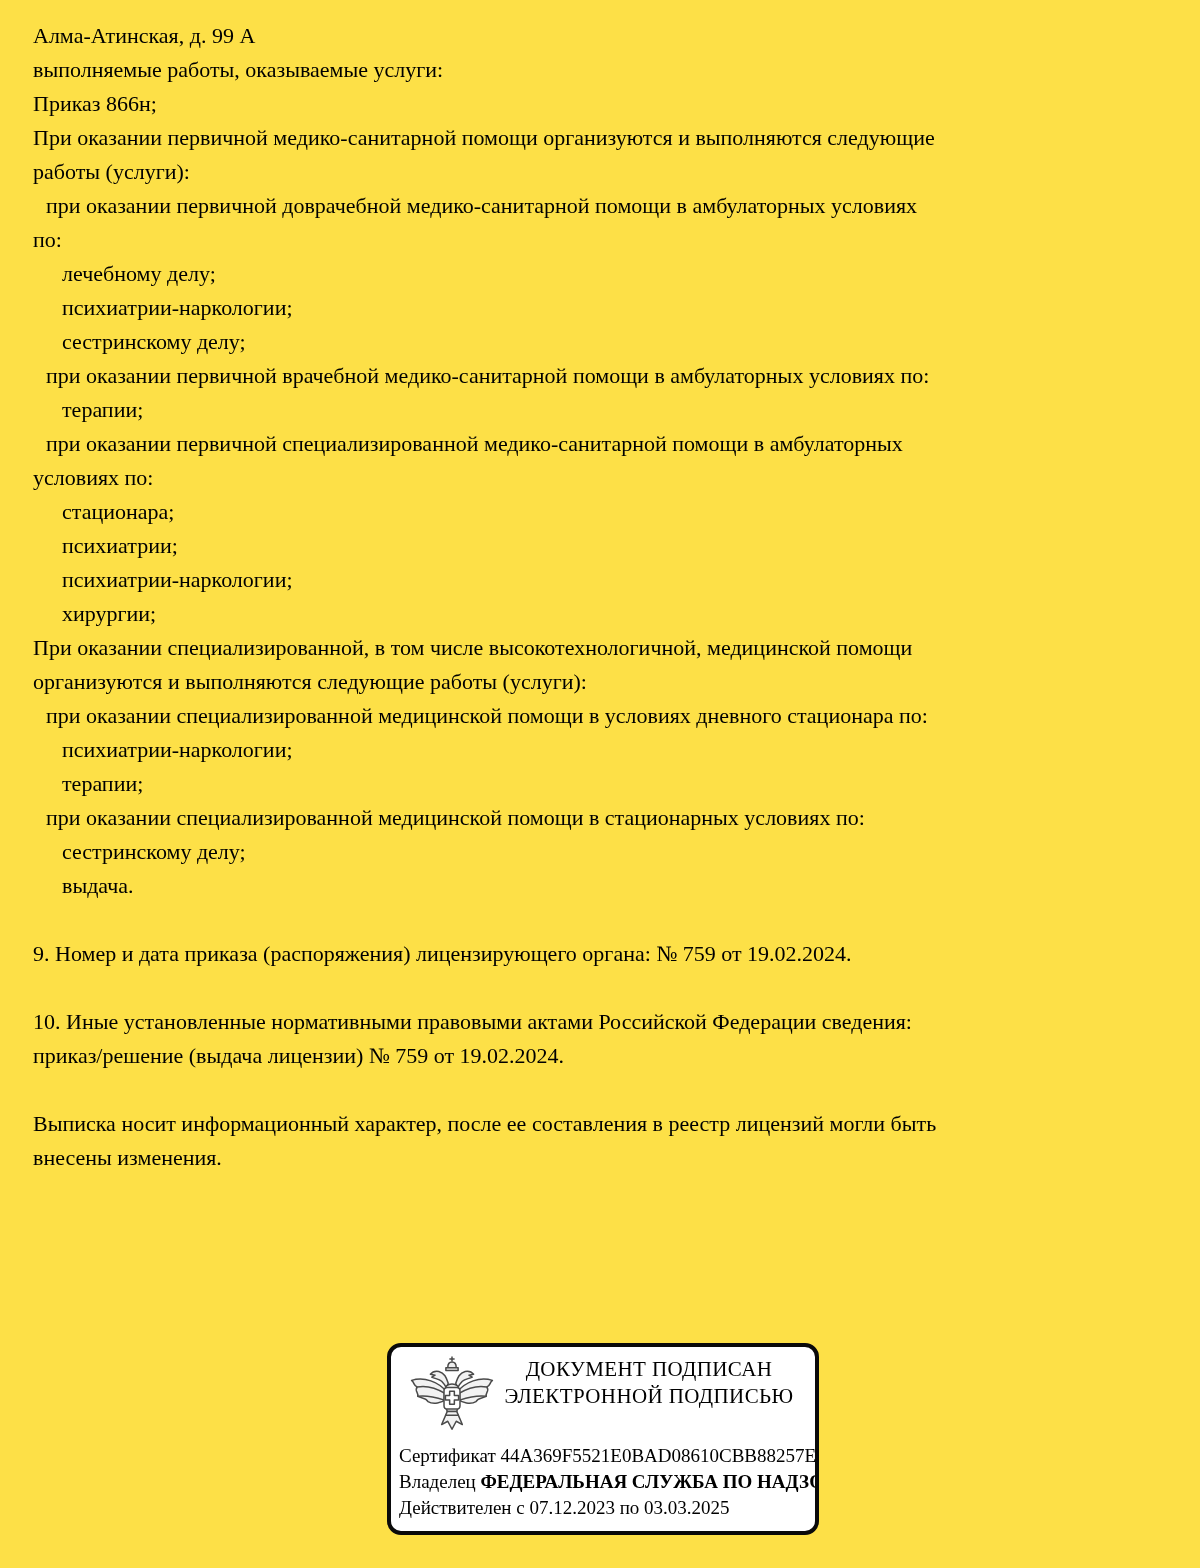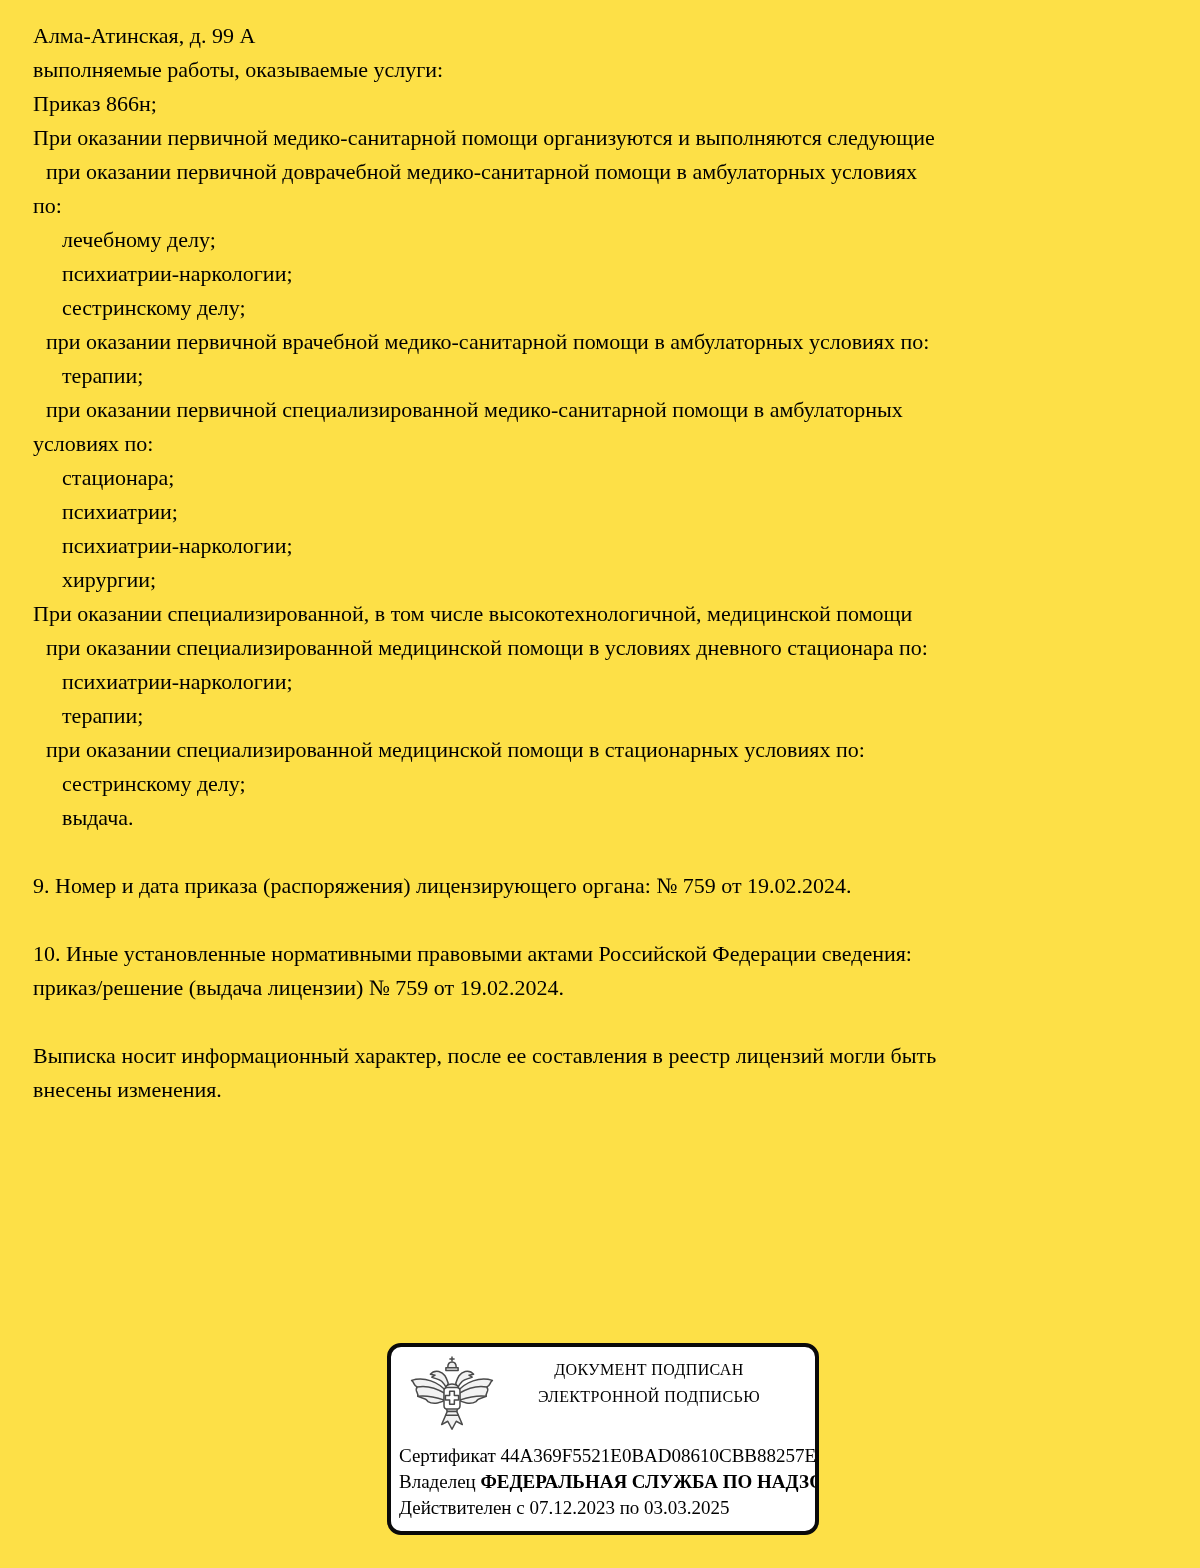--- a/index.html
+++ b/index.html
@@ -37,21 +37,21 @@
   }
   .emblem {
     position: absolute;
     left: 14px; top: 8px;
     width: 94px; height: 94px;
   }
   .stamp-title {
     position: absolute;
     left: 100px; top: 9px; width: 316px;
     text-align: center;
-    font-size: 16px;
+    font-size: 21px;
     line-height: 27px;
     letter-spacing: 0.4px;
     white-space: nowrap;
   }
   .stamp-info {
     position: absolute;
     left: 8px; top: 96px; right: 0;
     font-size: 19px;
     line-height: 26px;
     white-space: nowrap;
@@ -61,34 +61,36 @@
 </head>
 <body>
 
 <div class="page">
 
   <div class="doc-text" id="doc-lines">
       <div class="line indent-0">Алма-Атинская, д. 99 А</div>
       <div class="line indent-0">выполняемые работы, оказываемые услуги:</div>
       <div class="line indent-0">Приказ 866н;</div>
       <div class="line indent-0">При оказании первичной медико-санитарной помощи организуются и выполняются следующие</div>
+      <div class="line indent-0">работы (услуги):</div>
       <div class="line indent-1">при оказании первичной доврачебной медико-санитарной помощи в амбулаторных условиях</div>
       <div class="line indent-0">по:</div>
       <div class="line indent-2">лечебному делу;</div>
       <div class="line indent-2">психиатрии-наркологии;</div>
       <div class="line indent-2">сестринскому делу;</div>
       <div class="line indent-1">при оказании первичной врачебной медико-санитарной помощи в амбулаторных условиях по:</div>
       <div class="line indent-2">терапии;</div>
       <div class="line indent-1">при оказании первичной специализированной медико-санитарной помощи в амбулаторных</div>
       <div class="line indent-0">условиях по:</div>
       <div class="line indent-2">стационара;</div>
       <div class="line indent-2">психиатрии;</div>
       <div class="line indent-2">психиатрии-наркологии;</div>
       <div class="line indent-2">хирургии;</div>
       <div class="line indent-0">При оказании специализированной, в том числе высокотехнологичной, медицинской помощи</div>
+      <div class="line indent-0">организуются и выполняются следующие работы (услуги):</div>
       <div class="line indent-1">при оказании специализированной медицинской помощи в условиях дневного стационара по:</div>
       <div class="line indent-2">психиатрии-наркологии;</div>
       <div class="line indent-2">терапии;</div>
       <div class="line indent-1">при оказании специализированной медицинской помощи в стационарных условиях по:</div>
       <div class="line indent-2">сестринскому делу;</div>
       <div class="line indent-2">выдача.</div>
       <div class="line indent-0">&nbsp;</div>
       <div class="line indent-0">9. Номер и дата приказа (распоряжения) лицензирующего органа: № 759 от 19.02.2024.</div>
       <div class="line indent-0">&nbsp;</div>
       <div class="line indent-0">10. Иные установленные нормативными правовыми актами Российской Федерации сведения:</div>

